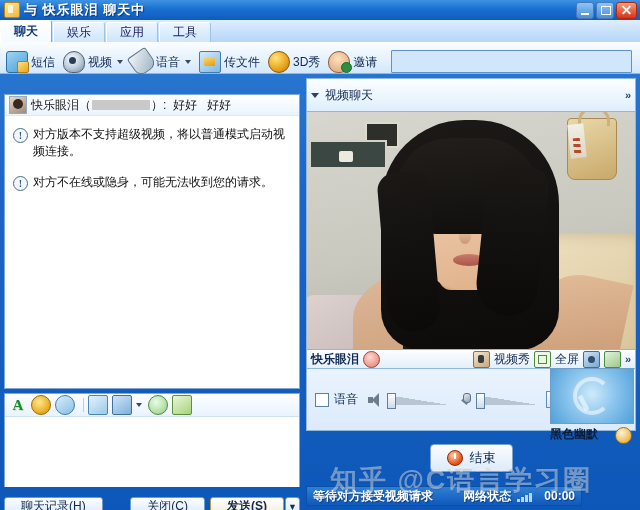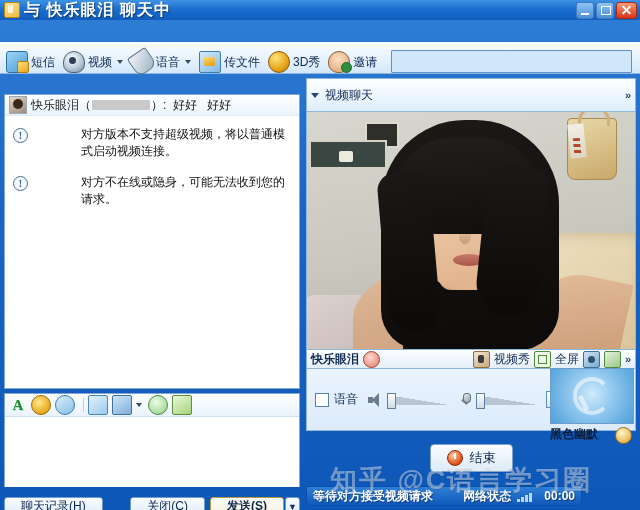--- a/index.html
+++ b/index.html
@@ -24,21 +24,21 @@
   .title-icon{
     width:14px;height:14px;margin-left:4px;margin-right:4px;
     background:linear-gradient(145deg,#ffe89a,#f0b73c);
     border:1px solid #b8860b;border-radius:2px;position:relative;flex:none;
   }
   .title-icon:after{
     content:"";position:absolute;left:3px;top:2px;width:5px;height:8px;
     background:#fff;opacity:.75;border-radius:1px;
   }
   .title-text{
-    color:#ffffff;font-size:16px;font-weight:bold;
+    color:#ffffff;font-size:13px;font-weight:bold;
     text-shadow:1px 1px 1px rgba(0,0,0,.45);
     white-space:nowrap;letter-spacing:1px;
   }
   .winbtns{position:absolute;right:3px;top:2px;display:flex;gap:2px;}
   .wbtn{
     width:16px;height:15px;border-radius:3px;border:1px solid #4a79bb;
     background:linear-gradient(180deg,#8fc4f2,#4b8fd8);
     position:relative;
   }
   .wbtn.close{
@@ -125,21 +125,21 @@
     background:linear-gradient(150deg,#e8d8c8,#9e8a78);position:relative;overflow:hidden;
   }
   .avatar-sm:after{content:"";position:absolute;left:3px;top:2px;width:10px;height:10px;
     border-radius:50%;background:#3a2a1e;}
   .msg-nick{font-size:12px;color:#1a1a1a;white-space:nowrap;}
   .redact{
     display:inline-block;width:58px;height:10px;background:#c9c9c9;
     vertical-align:middle;margin:0 1px;border-radius:1px;
   }
   .msg-body{padding:10px 8px 0 8px;}
-  .msg-line{display:flex;margin-bottom:14px;line-height:17px;gap:48px;}
+  .msg-line{display:flex;margin-bottom:14px;line-height:17px;}
   .info-ic{
     width:13px;height:13px;border:1.5px solid #4a6f9a;border-radius:50%;
     flex:none;margin-right:5px;margin-top:2px;position:relative;
     background:#f2f7fc;
   }
   .info-ic:after{
     content:"!";position:absolute;left:0;right:0;top:-2px;text-align:center;
     font-size:10px;font-weight:bold;color:#34587f;font-family:"Liberation Serif",serif;
   }
   .msg-text{font-size:12px;color:#111;}
@@ -373,20 +373,26 @@
       <div class="wbtn max">
           <i></i>
         </div>
       <div class="wbtn close">
           <i></i>
           <i></i>
         </div>
     </div>
   </div>
 
+  <div class="tabstrip">
+    <div class="tab active"><span>聊天</span></div>
+    <div class="tab"><span>娱乐</span></div>
+    <div class="tab"><span>应用</span></div>
+    <div class="tab"><span>工具</span></div>
+  </div>
 
   <div class="toolbar">
     <div class="tbitem">
       <span class="tbicon ic-sms"></span>
       <span class="lbl">短信</span>
     </div>
     <div class="tbitem">
       <span class="tbicon ic-video"></span>
       <span class="lbl">视频</span>
       <span class="caret"></span>

